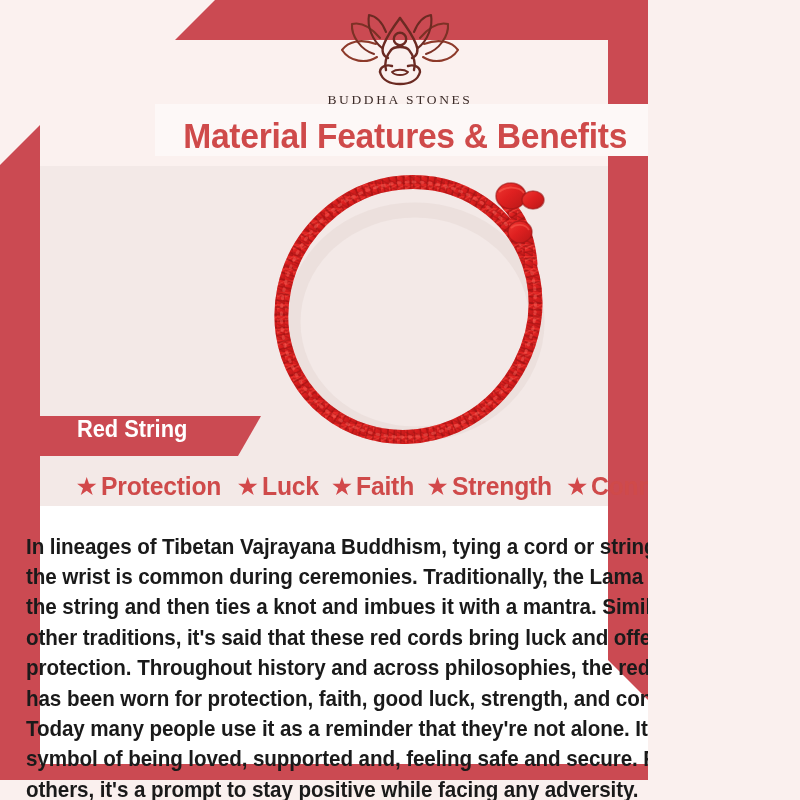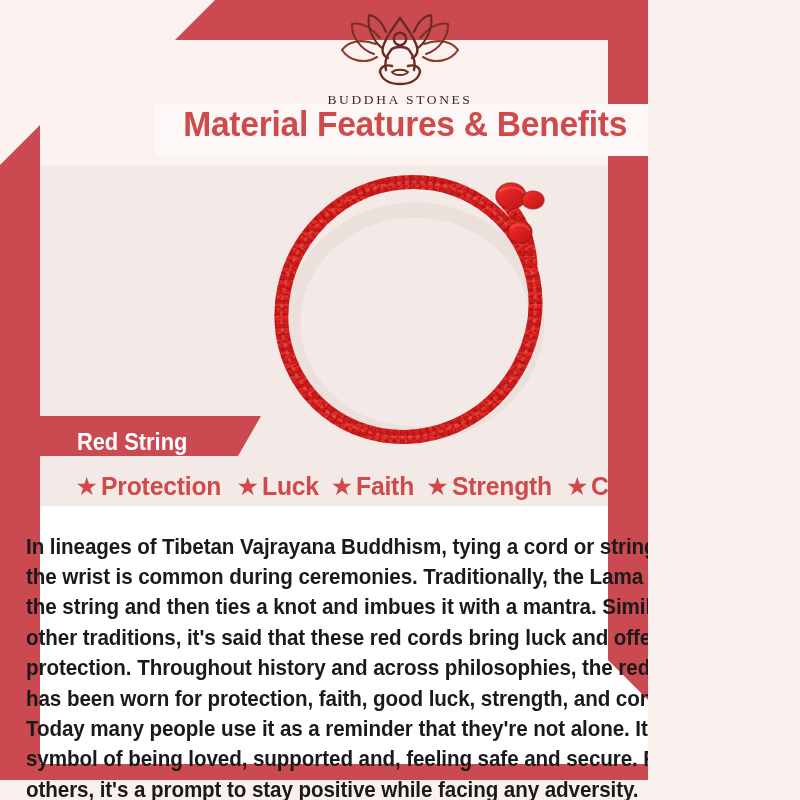--- a/index.html
+++ b/index.html
@@ -99,21 +99,21 @@
     font-weight: 400;
   }
 
   
   .title-plate {
     position: absolute;
     left: 155px; top: 104px;
     width: 500px; height: 52px;
     background: #fdf8f7;
     display: flex;
-    align-items: flex-start;
+    align-items: flex-end;
     justify-content: center;
   }
   .title-text {
     font-family: "Liberation Sans Narrow", "Liberation Sans", sans-serif;
     font-size: 35px;
     font-weight: bold;
     color: #cf4a4a;
     letter-spacing: -0.3px;
     white-space: nowrap;
     transform: scaleX(0.96);
@@ -127,21 +127,21 @@
   }
 
   
   .badge {
     position: absolute;
     left: 26px; top: 416px;
     width: 235px; height: 40px;
     background: #cb4a52;
     clip-path: polygon(0 0, 235px 0, 212px 40px, 0 40px);
     display: flex;
-    align-items: flex-end;
+    align-items: flex-start;
   }
   .badge-label {
     margin-left: 48px;
     font-family: "Liberation Sans Narrow", "Liberation Sans", sans-serif;
     font-size: 23px;
     font-weight: bold;
     color: #ffffff;
     letter-spacing: 0px;
     white-space: nowrap;
     transform: scaleX(0.95);

